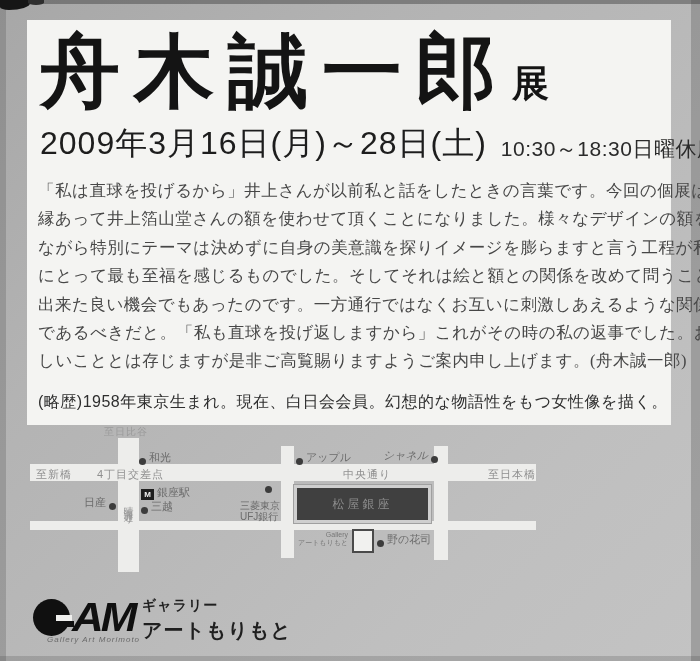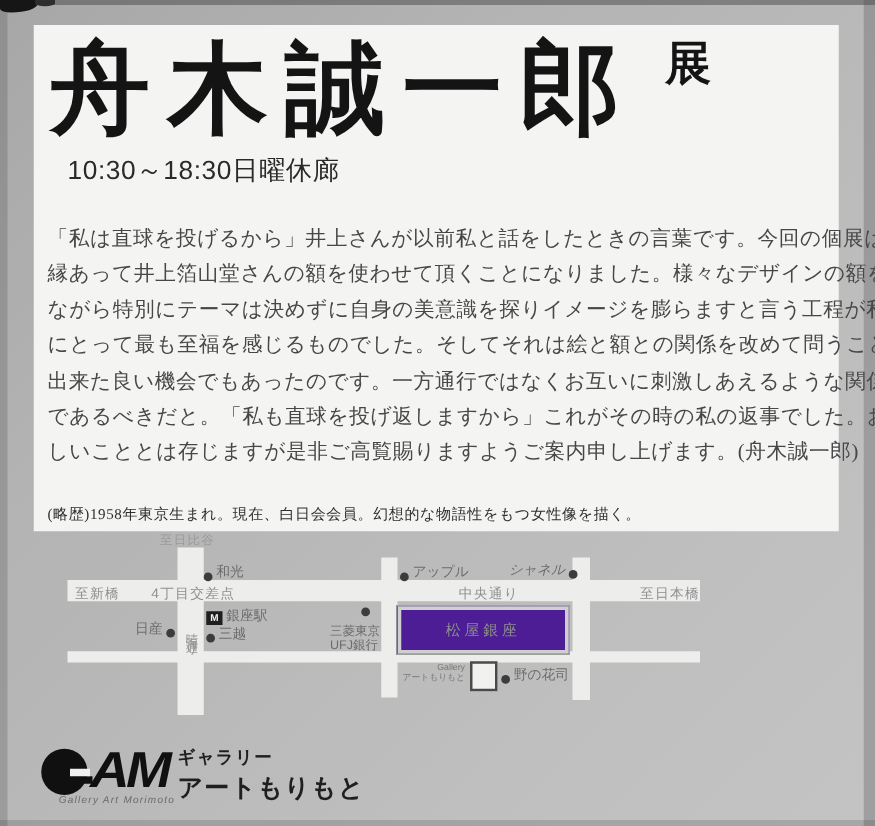--- a/index.html
+++ b/index.html
@@ -12,57 +12,57 @@
   .edge-top{left:0;top:0;width:700px;height:4px;background:rgba(60,60,60,.45);}
   .edge-left{left:0;top:0;width:6px;height:661px;background:rgba(70,70,70,.25);}
   .edge-right{right:0;top:0;width:9px;height:661px;background:rgba(70,70,70,.28);}
   .edge-bottom{left:0;bottom:0;width:700px;height:5px;background:rgba(70,70,70,.22);}
   .blotch1{position:absolute;left:0;top:0;width:30px;height:10px;background:#161616;border-radius:0 0 70% 30%;}
   .blotch2{position:absolute;left:28px;top:0;width:16px;height:5px;background:#2e2e2e;border-radius:0 0 50% 50%;}
 
   
   .card{position:absolute;left:27px;top:20px;width:644px;height:405px;background:#f4f4f2;}
 
-  .title-row{position:absolute;left:13px;top:6px;display:flex;align-items:flex-start;gap:20px;}
+  .title-row{position:absolute;left:13px;top:6px;display:flex;align-items:flex-end;}
   .title-main{
     font-family:"Liberation Serif",serif;font-size:80px;font-weight:700;
     color:#141414;letter-spacing:14px;line-height:1.15;white-space:nowrap;
   }
   .title-suffix{
     font-family:"Liberation Serif",serif;font-size:37px;font-weight:700;
     color:#141414;margin-left:2px;padding-bottom:9px;
   }
   .date-row{position:absolute;left:13px;top:102px;display:flex;align-items:flex-end;white-space:nowrap;}
   .date-main{font-size:32px;color:#1d1d1d;font-weight:500;letter-spacing:1px;}
   .date-sub{font-size:21px;color:#2a2a2a;font-weight:500;margin-left:14px;padding-bottom:3px;letter-spacing:.5px;}
 
   .statement{position:absolute;left:11px;top:157px;width:630px;}
   .statement div{
     font-family:"Liberation Serif",serif;font-size:16.5px;line-height:28.4px;
     color:#474747;letter-spacing:.5px;white-space:nowrap;
   }
-  .bio{position:absolute;left:11px;top:383px;font-size:12px;color:#2e2e2e;letter-spacing:.5px;white-space:nowrap;font-family:Liberation Serif, serif;}
+  .bio{position:absolute;left:11px;top:372px;font-size:16px;color:#2e2e2e;letter-spacing:.5px;white-space:nowrap;}
 
   
-  .map{position:absolute;left:0;top:0;width:656px;height:661px;margin-left:24px;}
+  .map{position:absolute;left:0;top:0;width:656px;height:661px;}
   .road{position:absolute;background:#ededeb;}
   .road-h1{left:30px;top:464px;width:506px;height:17px;}
   .road-h2{left:30px;top:521px;width:506px;height:9px;}
   .road-va{left:118px;top:438px;width:21px;height:134px;}
   .road-vb{left:281px;top:446px;width:13px;height:112px;}
   .road-vc{left:434px;top:446px;width:14px;height:114px;}
   .street{position:absolute;font-size:11px;color:#8f8f8f;letter-spacing:1px;white-space:nowrap;}
   .street-vert{writing-mode:vertical-rl;letter-spacing:3px;font-size:10px;color:#979797;}
   .lm{position:absolute;display:flex;align-items:flex-end;font-size:11px;color:#6c6c6c;white-space:nowrap;gap:3px;}
   .dot{width:7px;height:7px;border-radius:50%;background:#3c3c3c;flex:0 0 auto;}
   .metro{width:13px;height:11px;background:#1f1f1f;color:#f2f2f2;font-size:8px;font-weight:700;
          display:flex;align-items:center;justify-content:center;flex:0 0 auto;}
   .matsuya{
     position:absolute;left:293px;top:484px;width:137px;height:38px;
-    background:#4c1d95;border:1px solid #a0a0a0;box-shadow:inset 0 0 0 3px #cfcfcf;
+    background:#404040;border:1px solid #a0a0a0;box-shadow:inset 0 0 0 3px #cfcfcf;
     display:flex;align-items:center;justify-content:center;
     font-size:12px;color:#8d8d8d;letter-spacing:3px;
   }
   .gal-mark-label{position:absolute;left:294px;top:531px;width:54px;text-align:right;
     font-size:7px;line-height:8px;color:#777;}
   .gal-square{position:absolute;left:352px;top:529px;width:18px;height:20px;
     background:#f1f1ef;border:2px solid #4a4a4a;}
   .bank{position:absolute;left:240px;top:500px;width:54px;text-align:left;
     font-size:10px;line-height:11px;color:#6c6c6c;}
 
@@ -89,20 +89,21 @@
 <div class="edge edge-bottom"></div>
 <div class="blotch1"></div>
 <div class="blotch2"></div>
 
 <div class="card">
   <div class="title-row">
     <span class="title-main">舟木誠一郎</span>
     <span class="title-suffix">展</span>
   </div>
   <div class="date-row">
+    <span class="date-main">2009年3月16日(月)～28日(土)</span>
     <span class="date-sub">10:30～18:30日曜休廊</span>
   </div>
   <div class="statement">
     <div>「私は直球を投げるから」井上さんが以前私と話をしたときの言葉です。今回の個展は</div>
     <div>縁あって井上箔山堂さんの額を使わせて頂くことになりました。様々なデザインの額を見</div>
     <div>ながら特別にテーマは決めずに自身の美意識を探りイメージを膨らますと言う工程が私</div>
     <div>にとって最も至福を感じるものでした。そしてそれは絵と額との関係を改めて問うことが</div>
     <div>出来た良い機会でもあったのです。一方通行ではなくお互いに刺激しあえるような関係</div>
     <div>であるべきだと。「私も直球を投げ返しますから」これがその時の私の返事でした。お忙</div>
     <div>しいこととは存じますが是非ご高覧賜りますようご案内申し上げます。(舟木誠一郎)</div>

